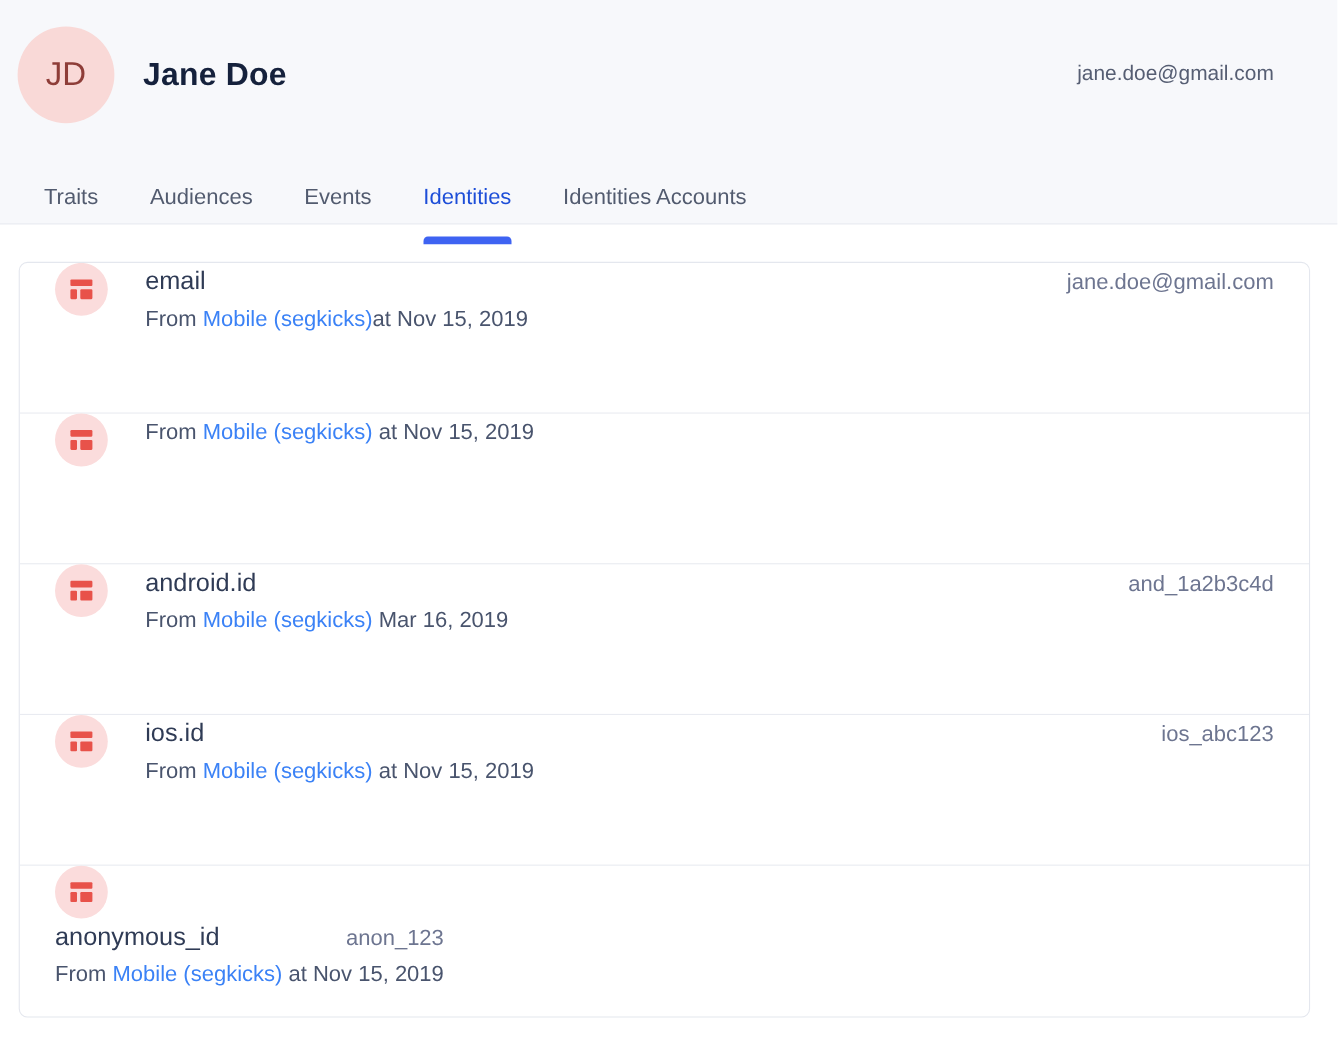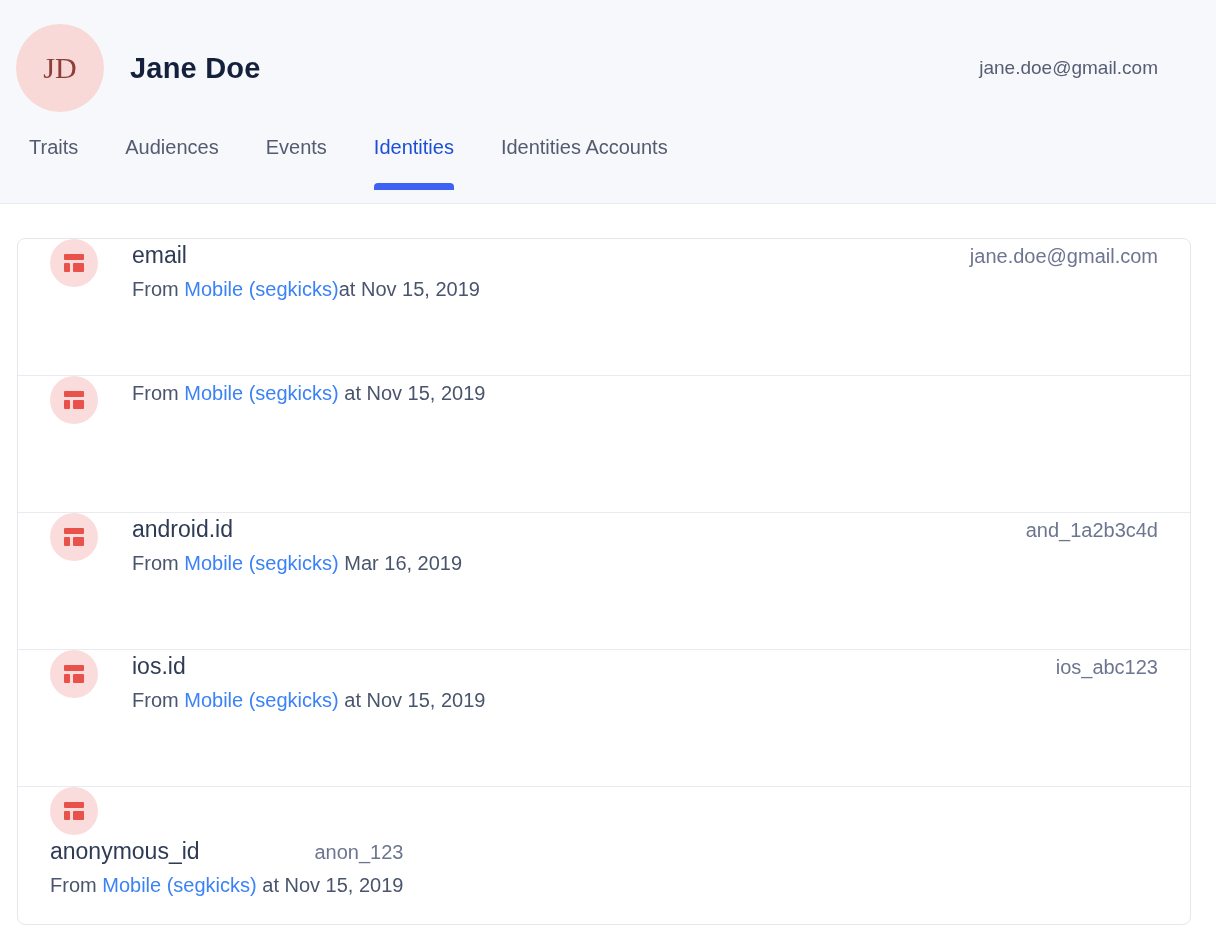--- a/index.html
+++ b/index.html
@@ -27,40 +27,39 @@
     width: 88px;
     height: 88px;
     border-radius: 50%;
     background: #f9d9d7;
     color: #8e3d38;
     font-size: 30px;
     display: flex;
     align-items: center;
     justify-content: center;
     flex: 0 0 auto;
-    font-family: Liberation Serif, serif;
   }
   .profile-name {
     margin-left: 26px;
     font-size: 29px;
     font-weight: bold;
     color: #15213c;
     letter-spacing: 0.2px;
   }
   .profile-spacer { flex: 1; }
   .profile-email {
     font-size: 19px;
     color: #565e73;
   }
 
   .tabs {
     display: flex;
     gap: 47px;
-    padding-left: 29px;
-    margin-top: 24px;
+    padding-left: 40px;
+    margin-top: 56px;
   }
   .tab {
     position: relative;
     font-size: 20px;
     color: #525b6f;
     padding-bottom: 31px;
     cursor: pointer;
     white-space: nowrap;
   }
   .tab.active { color: #1d4ed8; }

